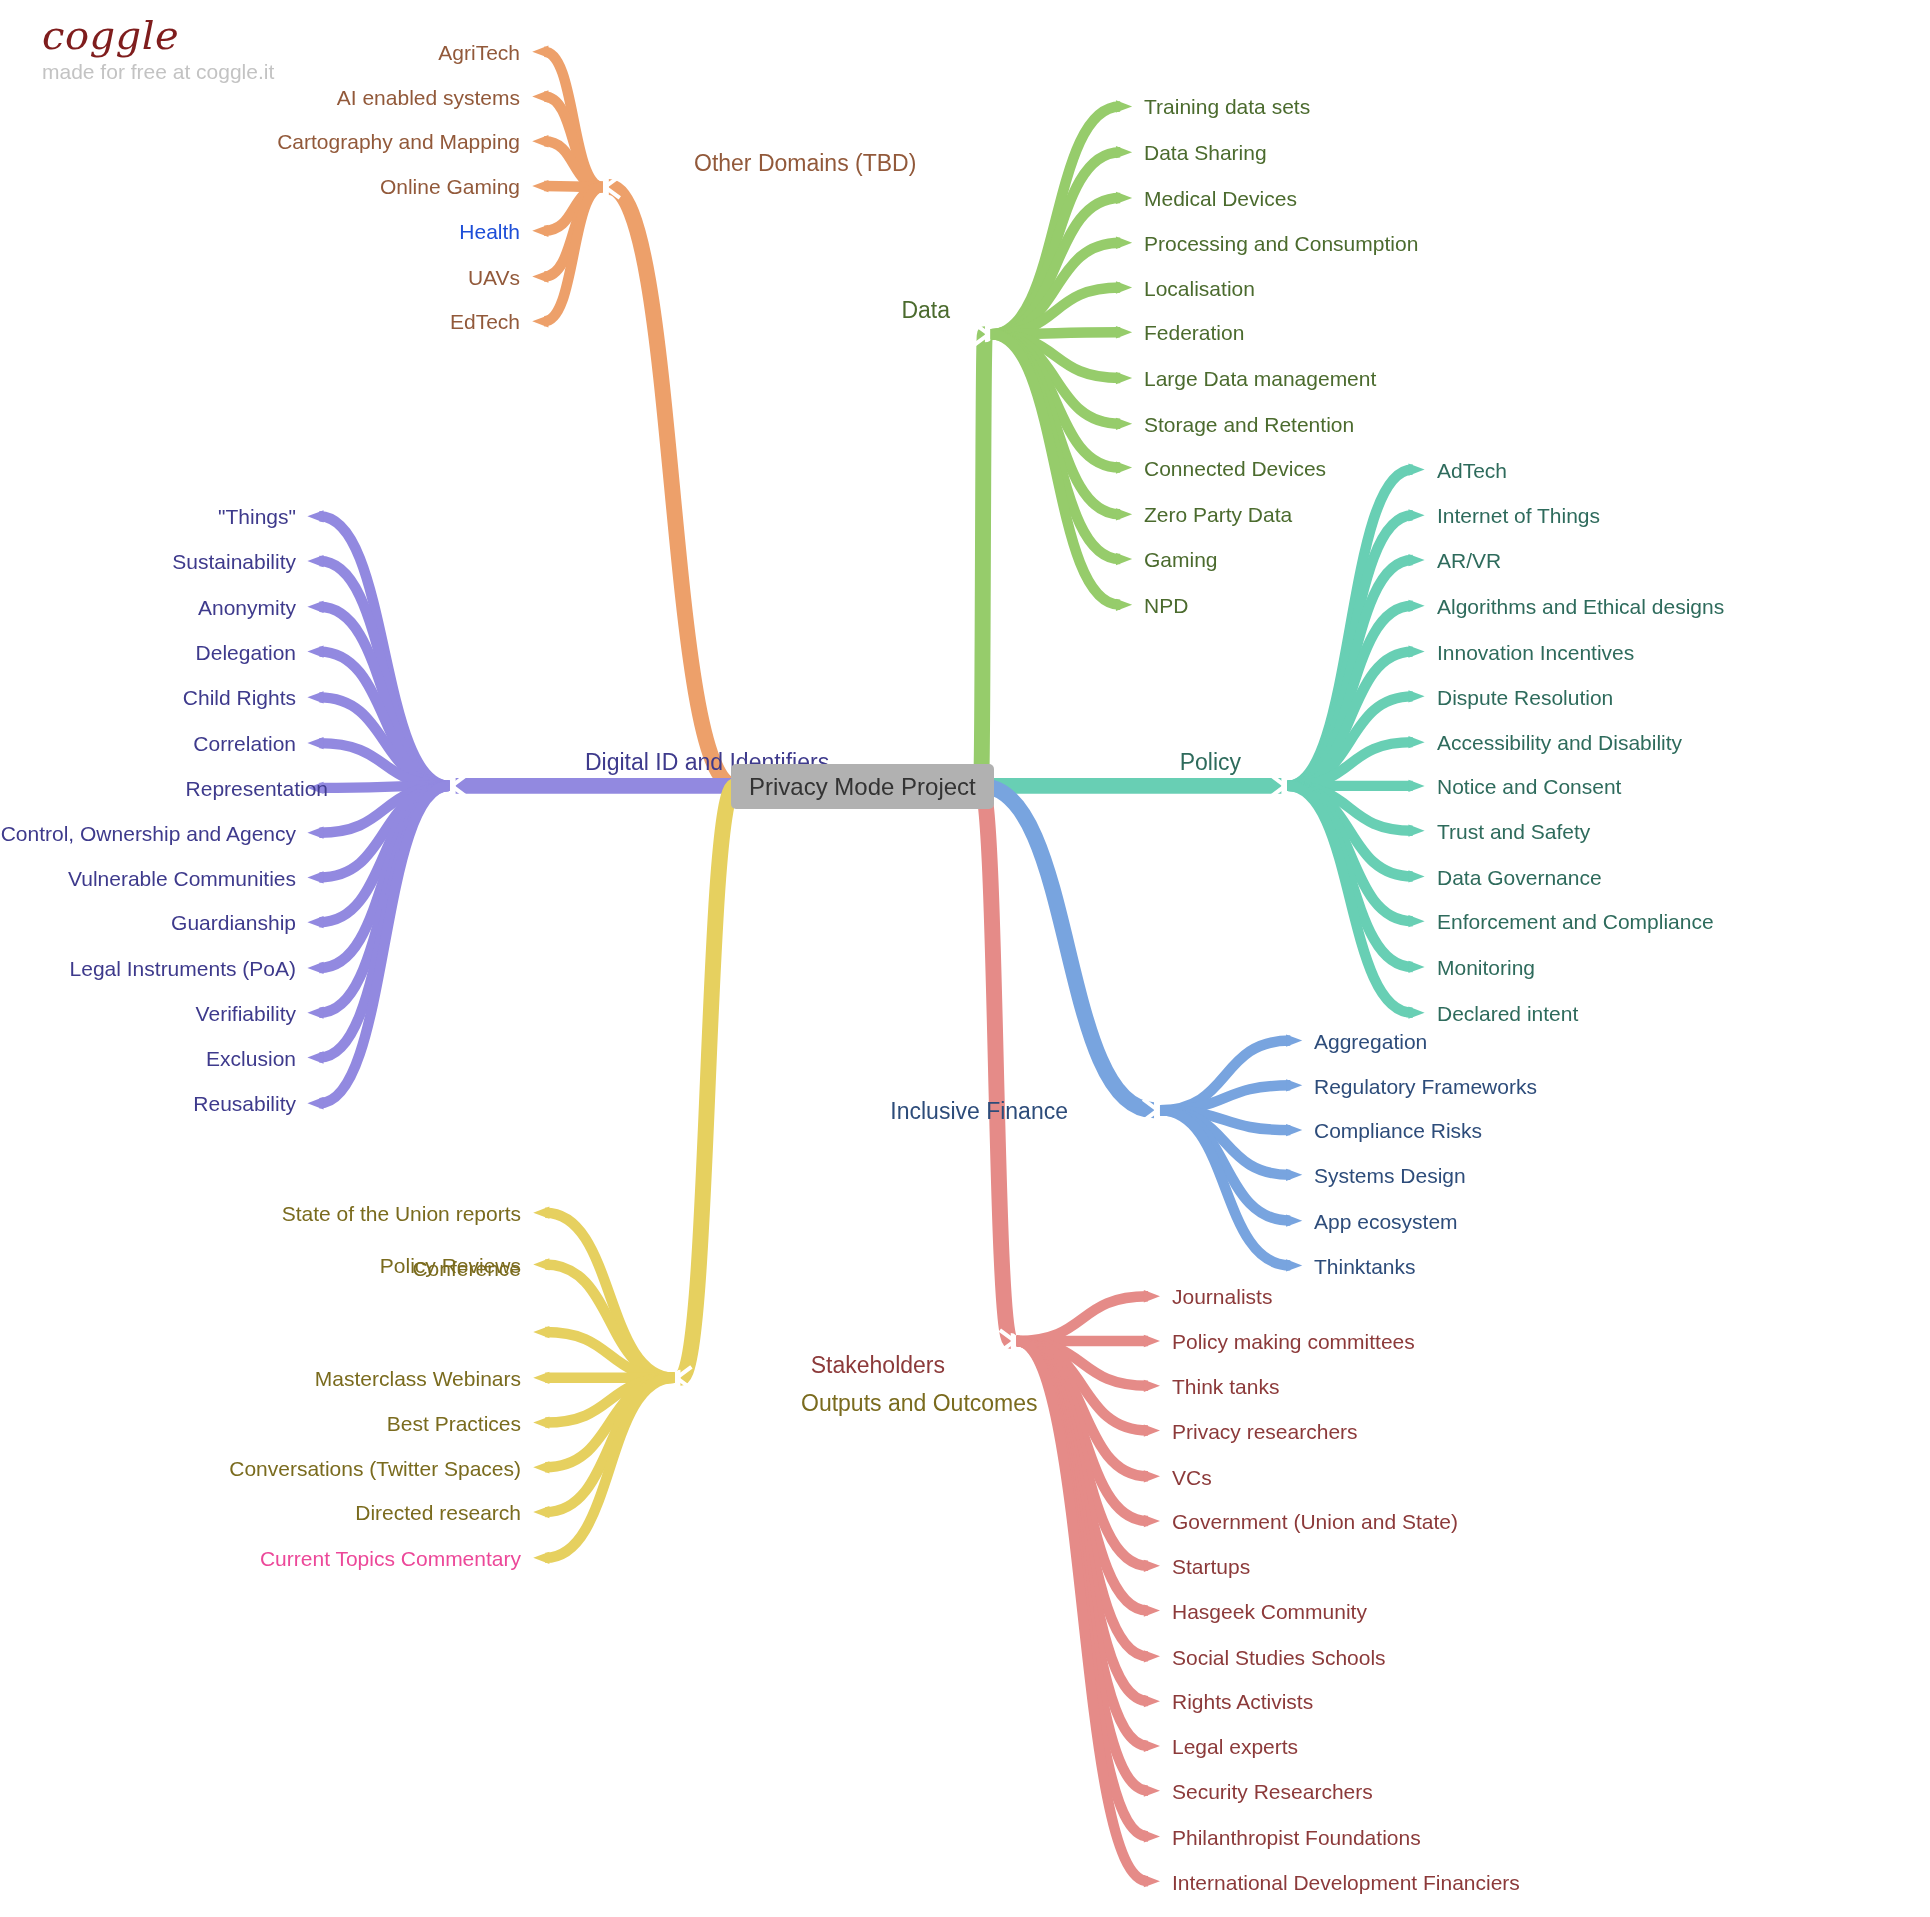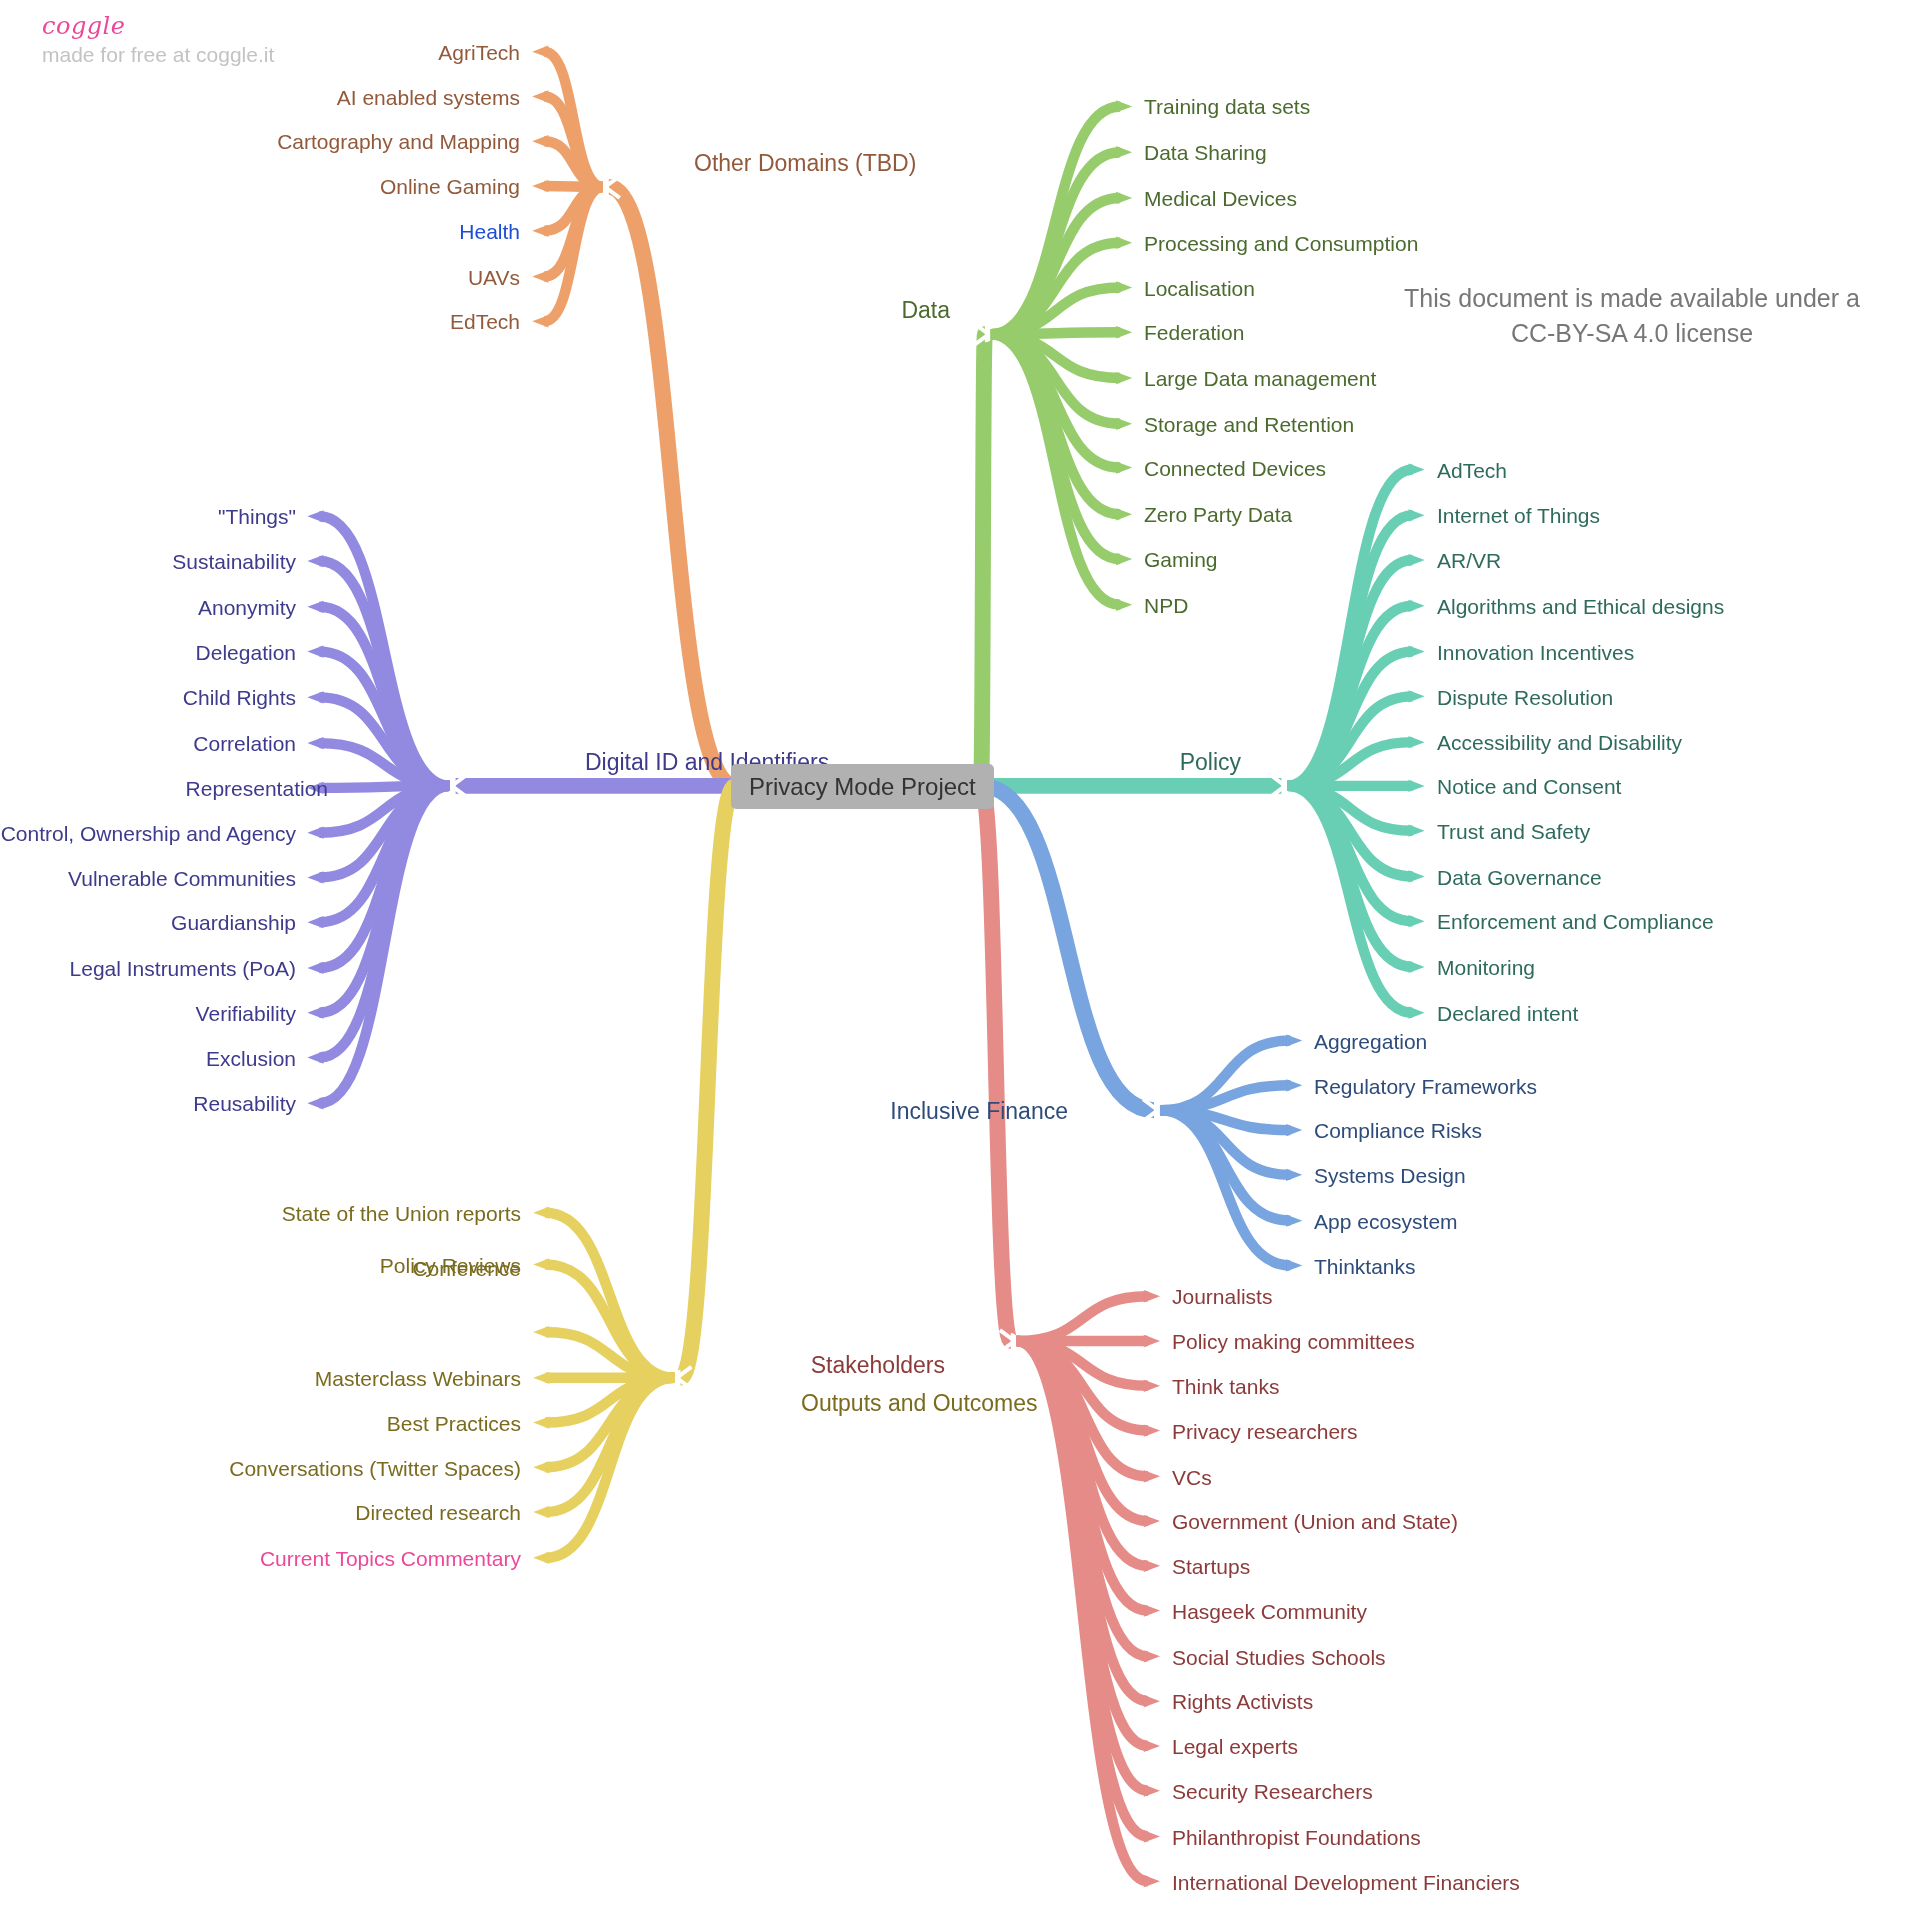--- a/index.html
+++ b/index.html
@@ -27,22 +27,22 @@
   
   #brand {
     position: absolute;
     left: 42px;
     top: 14px;
     user-select: none;
   }
   #brand .logo {
     font-family: "DejaVu Serif", serif;
     font-style: italic;
-    font-size: 24px;
-    color: #ec4899;
+    font-size: 40px;
+    color: #7f1d1d;
     letter-spacing: 0.5px;
     line-height: 1.05;
   }
   #brand .tagline {
     font-size: 21px;
     color: #c3c3c3;
     margin-top: 4px;
     text-align: right;
   }
 
@@ -254,21 +254,20 @@
       <path d="M 552.25 1513.825 L 536 1520 L 552.25 1526.175 Z" fill="#E6D05F"></path>
       <path d="M 678 1385 C 606.5 1385, 619.5 1566, 548 1566" fill="none" stroke="#E6D05F" stroke-width="10.5" stroke-linecap="butt"></path>
       <path d="M 552.25 1559.825 L 536 1566 L 552.25 1572.175 Z" fill="#E6D05F"></path>
     </svg>
 
   <div id="brand">
     <div class="logo">coggle</div>
     <div class="tagline">made for free at coggle.it</div>
   </div>
 
-  <div id="license">This document is made available under a CC-BY-SA 4.0 license</div>
 
   <div id="root-node">Privacy Mode Project</div>
 
   <div id="labels">
       <div class="node-label lbl-r lvl1" style="left: 694px; top: 163px; color: rgb(146, 89, 58);">Other Domains (TBD)</div>
       <div class="node-label lbl-l" style="left: 520px; top: 52px; color: rgb(146, 89, 58);">AgriTech</div>
       <div class="node-label lbl-l" style="left: 520px; top: 97px; color: rgb(146, 89, 58);">AI enabled systems</div>
       <div class="node-label lbl-l" style="left: 520px; top: 141px; color: rgb(146, 89, 58);">Cartography and Mapping</div>
       <div class="node-label lbl-l" style="left: 520px; top: 186px; color: rgb(146, 89, 58);">Online Gaming</div>
       <div class="node-label lbl-l" style="left: 520px; top: 231px; color: #1d4ed8;">Health</div>

